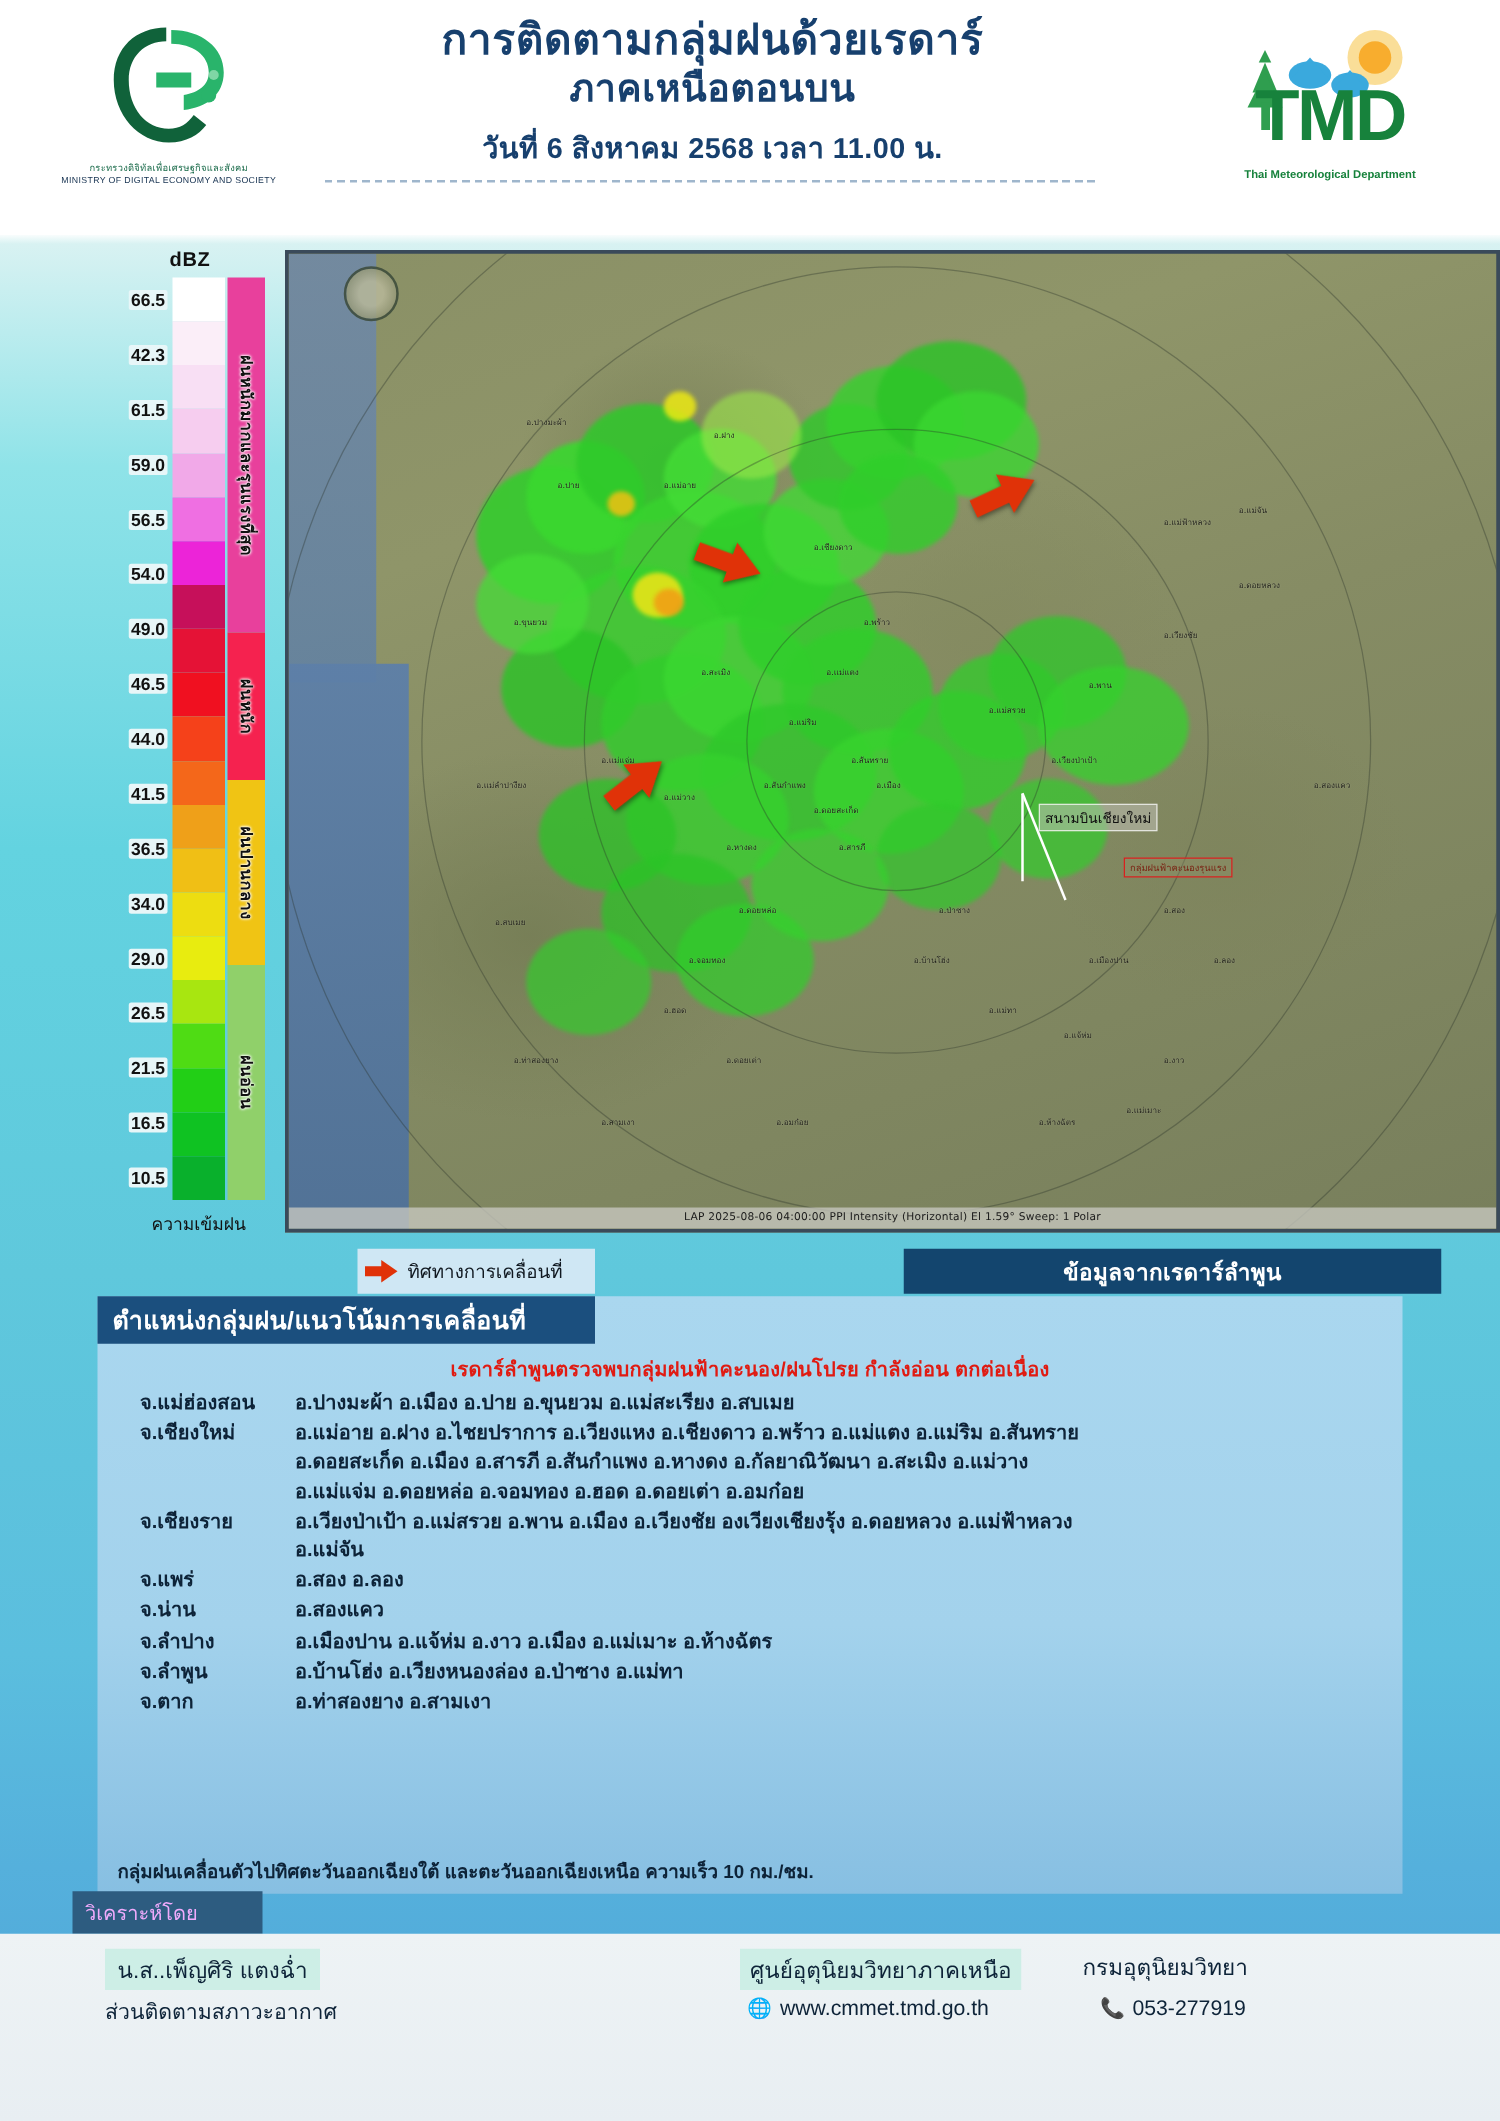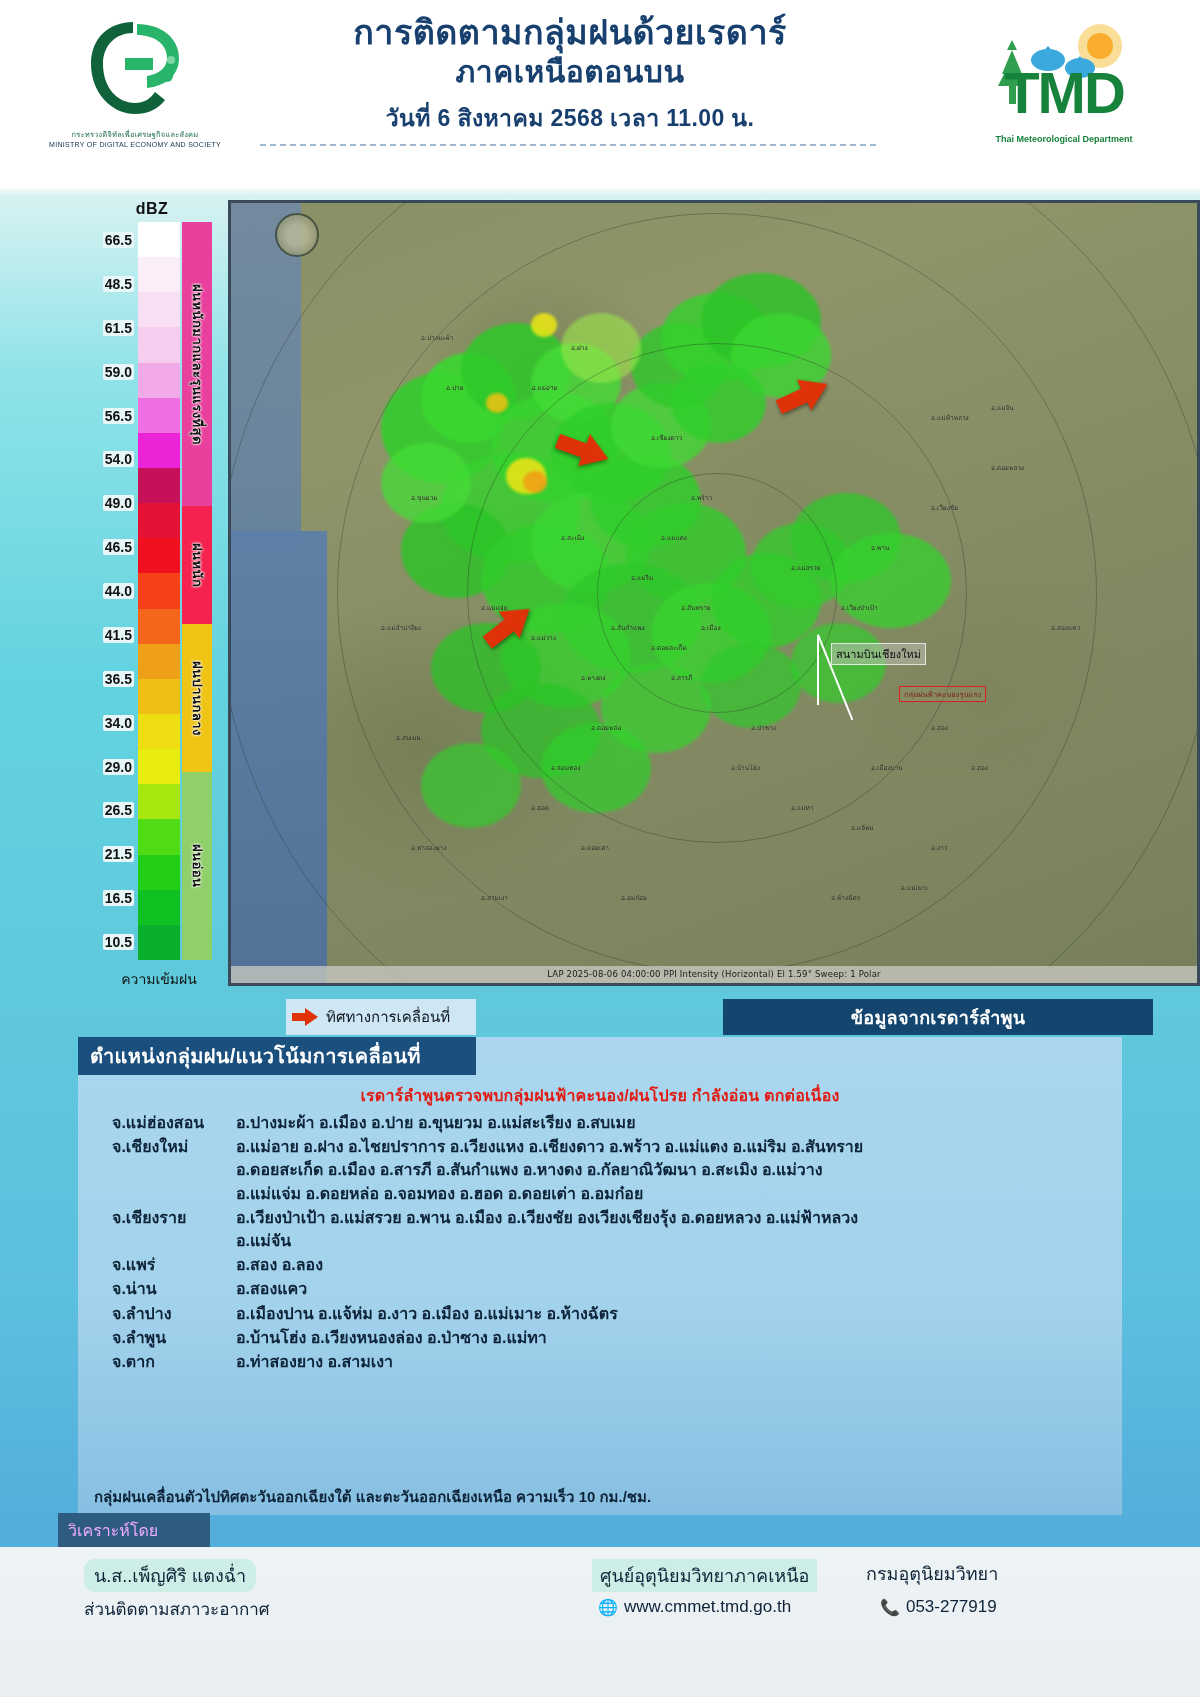--- a/index.html
+++ b/index.html
@@ -228,21 +228,21 @@
     position:absolute; left:58px; top:1513px; width:152px; height:34px;
     background:#2d5c80; color:#f0abfc; font-size:16px;
     display:flex; align-items:center; padding-left:10px;
   }
   #footer {
     position:absolute; left:0; top:1547px; width:1200px; height:150px;
     background:linear-gradient(180deg,#eef3f5 0%,#e8eef2 100%);
   }
   #analyst-name {
     position:absolute; left:84px; top:12px;
-    background:#cdeee6; padding:2px 10px; font-size:18px; color:#0d2338;border-radius:11px;
+    background:#cdeee6; padding:2px 10px; font-size:18px; color:#0d2338;
   }
   #analyst-dept {
     position:absolute; left:84px; top:48px; font-size:17px; color:#0d2338;
   }
   #org-north {
     position:absolute; left:592px; top:12px;
     background:#cdeee6; padding:2px 8px; font-size:18px; color:#0d2338;
   }
   #org-tmd {
     position:absolute; left:866px; top:12px; font-size:18px; color:#0d2338;
@@ -326,21 +326,21 @@
         <div class="scale-seg" style="height: 35.1429px; background: rgb(237, 221, 17);"></div>
         <div class="scale-seg" style="height: 35.1429px; background: rgb(232, 236, 15);"></div>
         <div class="scale-seg" style="height: 35.1429px; background: rgb(168, 230, 16);"></div>
         <div class="scale-seg" style="height: 35.1429px; background: rgb(79, 220, 20);"></div>
         <div class="scale-seg" style="height: 35.1429px; background: rgb(34, 207, 22);"></div>
         <div class="scale-seg" style="height: 35.1429px; background: rgb(15, 194, 34);"></div>
         <div class="scale-seg" style="height: 35.1429px; background: rgb(9, 176, 44);"></div>
       </div>
     <div id="tick-col">
         <div class="tick" style="top: 18px;">66.5</div>
-        <div class="tick" style="top: 61.875px;">48.5</div>
+        <div class="tick" style="top: 61.875px;">42.3</div>
         <div class="tick" style="top: 105.75px;">61.5</div>
         <div class="tick" style="top: 149.625px;">59.0</div>
         <div class="tick" style="top: 193.5px;">56.5</div>
         <div class="tick" style="top: 237.375px;">54.0</div>
         <div class="tick" style="top: 281.25px;">49.0</div>
         <div class="tick" style="top: 325.125px;">46.5</div>
         <div class="tick" style="top: 369px;">44.0</div>
         <div class="tick" style="top: 412.875px;">41.5</div>
         <div class="tick" style="top: 456.75px;">36.5</div>
         <div class="tick" style="top: 500.625px;">34.0</div>
@@ -412,21 +412,21 @@
           <div class="radar-echo" style="left: 300px; top: 110px; width: 26px; height: 24px; background: rgb(236, 233, 20); opacity: 0.85;"></div>
           <div class="radar-echo" style="left: 255px; top: 190px; width: 22px; height: 20px; background: rgb(241, 193, 18); opacity: 0.85;"></div>
         </div>
       <div id="ring-layer">
           <div class="ring" style="left: 366px; top: 270px; width: 240px; height: 240px;"></div>
           <div class="ring" style="left: 236px; top: 140px; width: 500px; height: 500px;"></div>
           <div class="ring" style="left: 106px; top: 10px; width: 760px; height: 760px;"></div>
           <div class="ring" style="left: -14px; top: -110px; width: 1000px; height: 1000px;"></div>
         </div>
       <div id="place-layer">
-          <div class="label-dot" style="left: 300px; top: 180px; font-style: italic;">อ.แม่อาย</div>
+          <div class="label-dot" style="left: 300px; top: 180px;">อ.แม่อาย</div>
           <div class="label-dot" style="left: 340px; top: 140px;">อ.ฝาง</div>
           <div class="label-dot" style="left: 420px; top: 230px;">อ.เชียงดาว</div>
           <div class="label-dot" style="left: 460px; top: 290px;">อ.พร้าว</div>
           <div class="label-dot" style="left: 430px; top: 330px;">อ.แม่แตง</div>
           <div class="label-dot" style="left: 400px; top: 370px;">อ.แม่ริม</div>
           <div class="label-dot" style="left: 450px; top: 400px;">อ.สันทราย</div>
           <div class="label-dot" style="left: 420px; top: 440px;">อ.ดอยสะเก็ด</div>
           <div class="label-dot" style="left: 470px; top: 420px;">อ.เมือง</div>
           <div class="label-dot" style="left: 440px; top: 470px;">อ.สารภี</div>
           <div class="label-dot" style="left: 380px; top: 420px;">อ.สันกำแพง</div>

